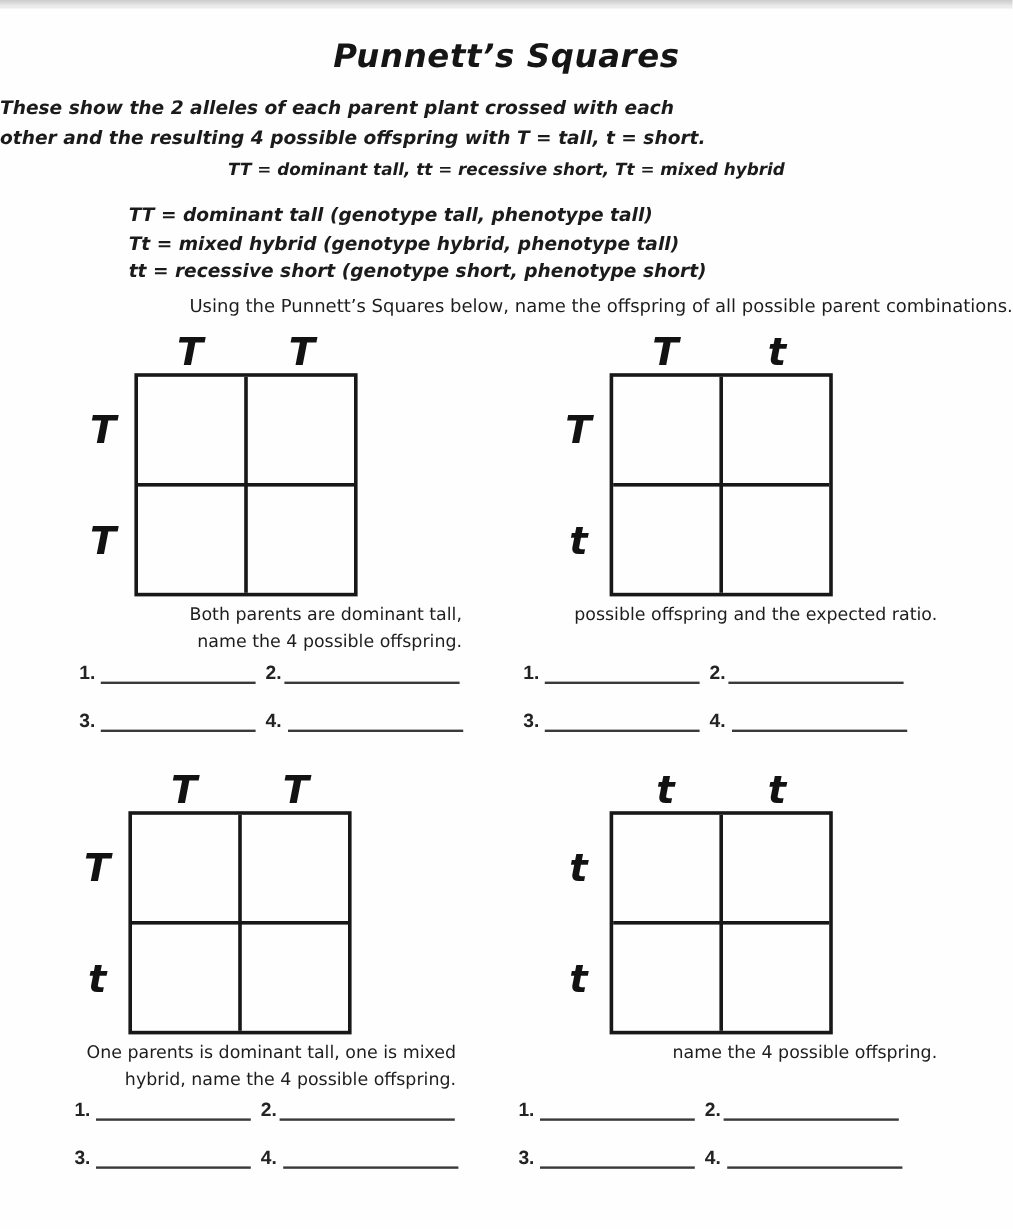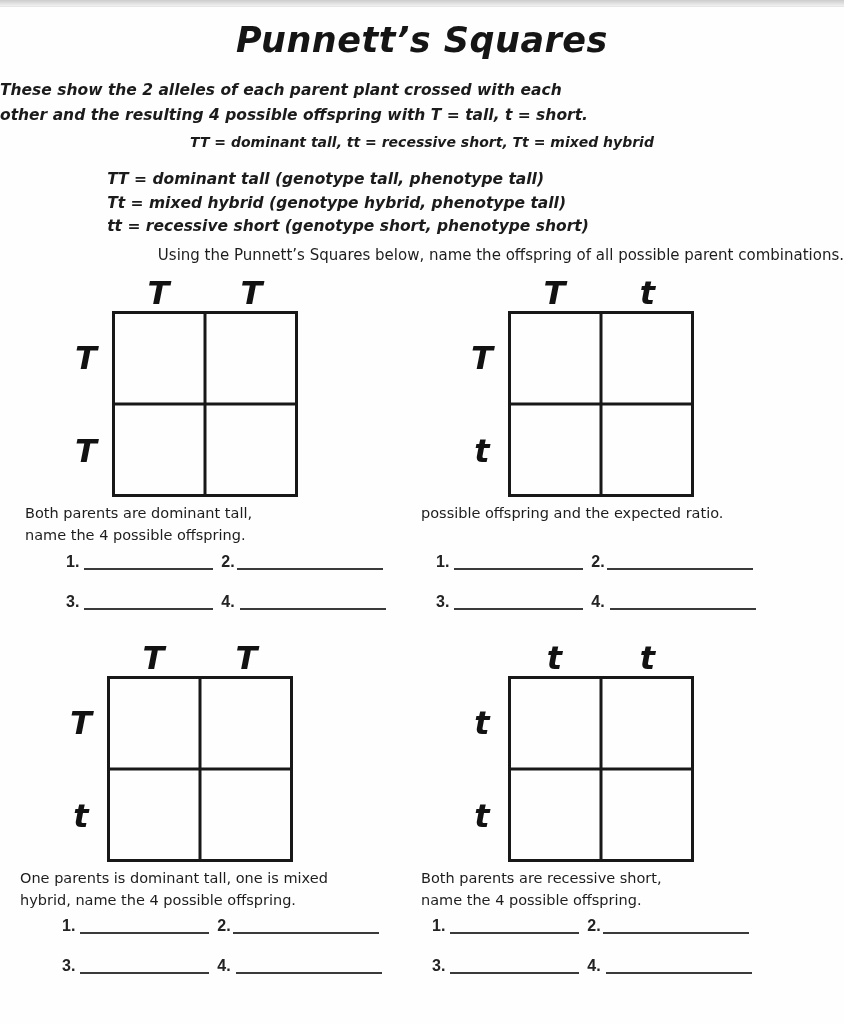--- a/index.html
+++ b/index.html
@@ -18,24 +18,24 @@
   }
   .topbar {
     position: absolute;
     top: 0; left: 0;
     width: 844px; height: 6px;
     background: linear-gradient(#cccccc, #f0f0f0);
     border-bottom: 1px solid #e7e7e7;
   }
   .doc-title {
     position: absolute;
-    top: 20px; left: 0;
+    top: 32px; left: 0;
     width: 844px;
     text-align: center;
-    font-size: 35px;
+    font-size: 27px;
     font-weight: bold;
     font-style: italic;
     letter-spacing: 0.5px;
     color: #151515;
   }
   .intro {
     position: absolute;
     top: 78px; left: 0;
     width: 844px;
     font-style: italic;
@@ -130,21 +130,21 @@
   .pcell.r1c1 { left: 0; top: 0; }
   .pcell.r1c2 { right: 0; top: 0; }
   .pcell.r2c1 { left: 0; bottom: 0; }
   .pcell.r2c2 { right: 0; bottom: 0; }
   .caption {
     position: absolute;
     top: 229px;
     left: 145px;
     transform: translateX(-50%);
     width: 360px;
-    text-align: left;
+    text-align: right;
     font-size: 14.5px;
     line-height: 21.5px;
     color: #1d1d1d;
   }
 
   .blank-row {
     position: absolute;
     display: flex;
     align-items: flex-end;
     height: 18px;
@@ -304,21 +304,20 @@
       <div class="pgrid">
         <div class="pcell r1c1"></div>
         <div class="pcell r1c2"></div>
         <div class="pcell r2c1"></div>
         <div class="pcell r2c2"></div>
         <div class="vline"></div>
         <div class="hline"></div>
       </div>
     </div>
     <div class="caption">
-      <div>Both parents are recessive short,</div>
       <div>name the 4 possible offspring.</div>
     </div>
   </section>
 
   <div class="blank-row" style="left:62px; top:916px;">
     <span class="num">1.</span>
     <span class="blank w1"></span>
     <span class="num tight">2.</span>
     <span class="blank w2"></span>
   </div>

